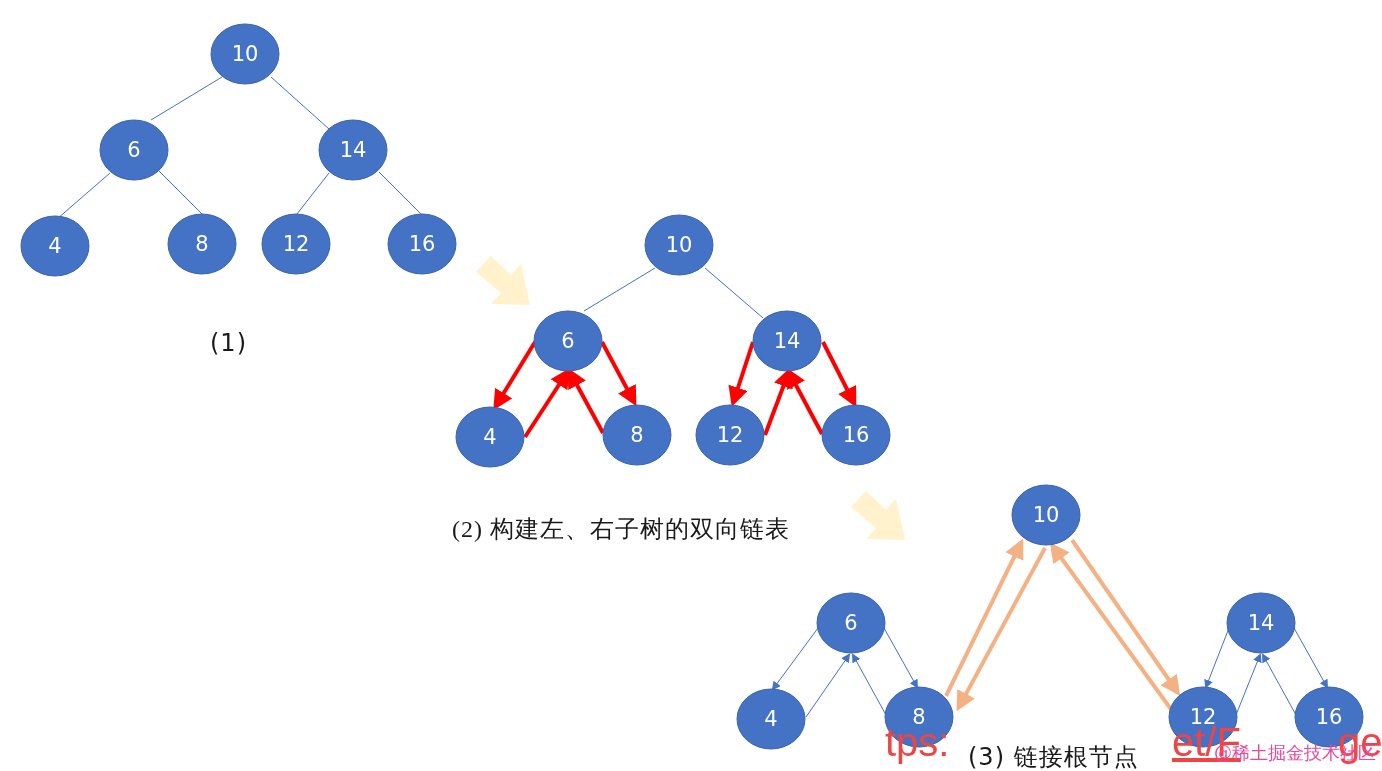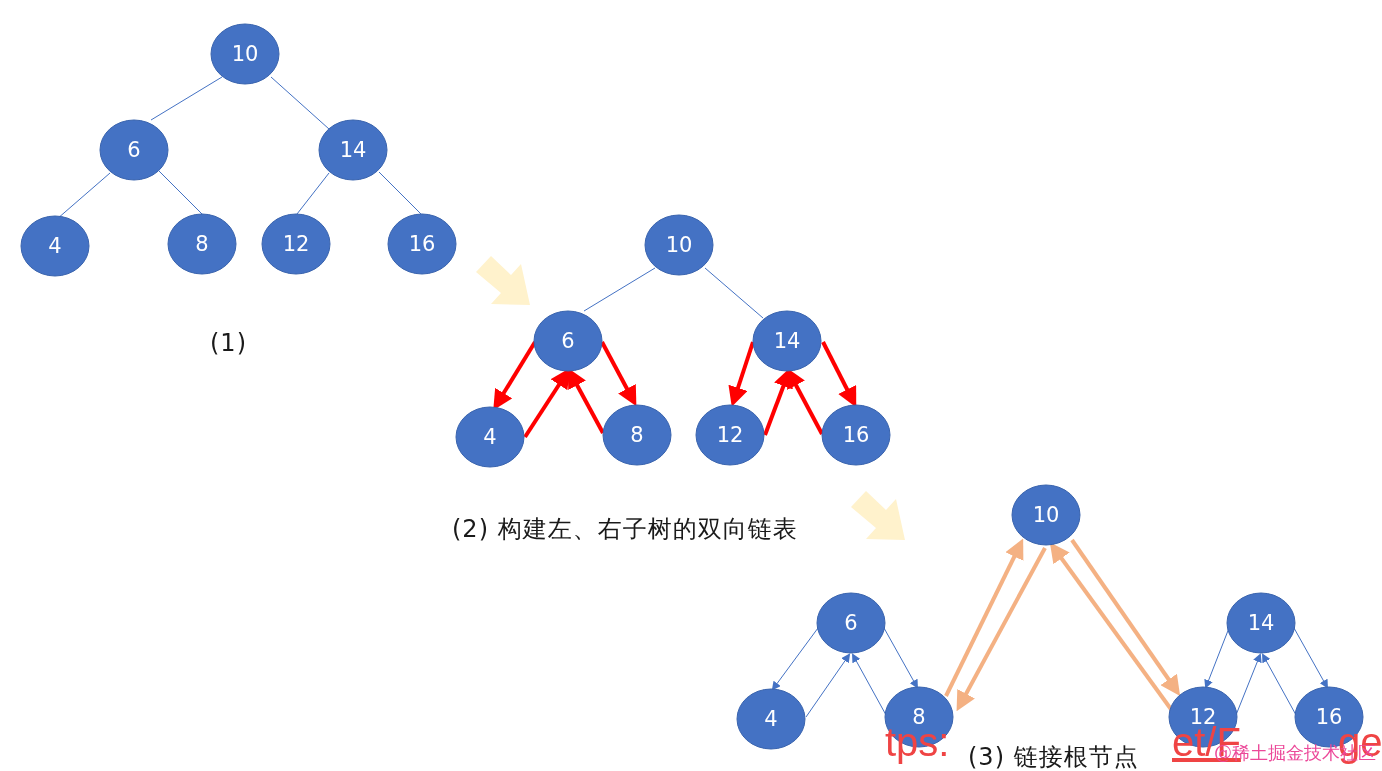--- a/index.html
+++ b/index.html
@@ -213,16 +213,16 @@
         </g>
     </g>
   </g>
 </svg>
 
 <div class="watermark-strip" style="left:885px; top:722px;">tps:</div>
 <div class="watermark-strip" style="left:1172px; top:722px;text-decoration:underline;">et/F</div>
 <div class="watermark-strip" style="left:1338px; top:722px;">ge</div>
 
 <div class="caption" style="left:210px; top:329px;">(1)</div>
-<div class="caption" style="left:452px; top:513px;">(2) 构建左、右子树的双向链表</div>
+<div class="caption" style="left:452px; top:513px;font-family:Liberation Serif, serif;">(2) 构建左、右子树的双向链表</div>
 <div class="caption" style="left:968px; top:741px;">(3) 链接根节点</div>
 
 <div class="watermark">@稀土掘金技术社区</div>
 
 </body></html>

